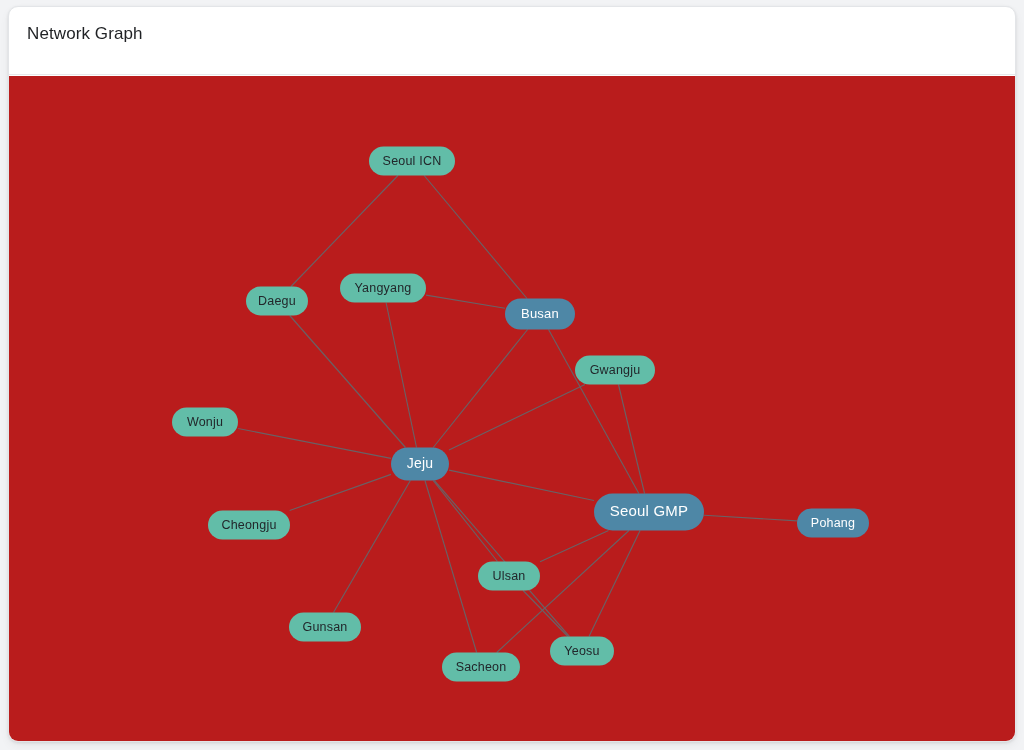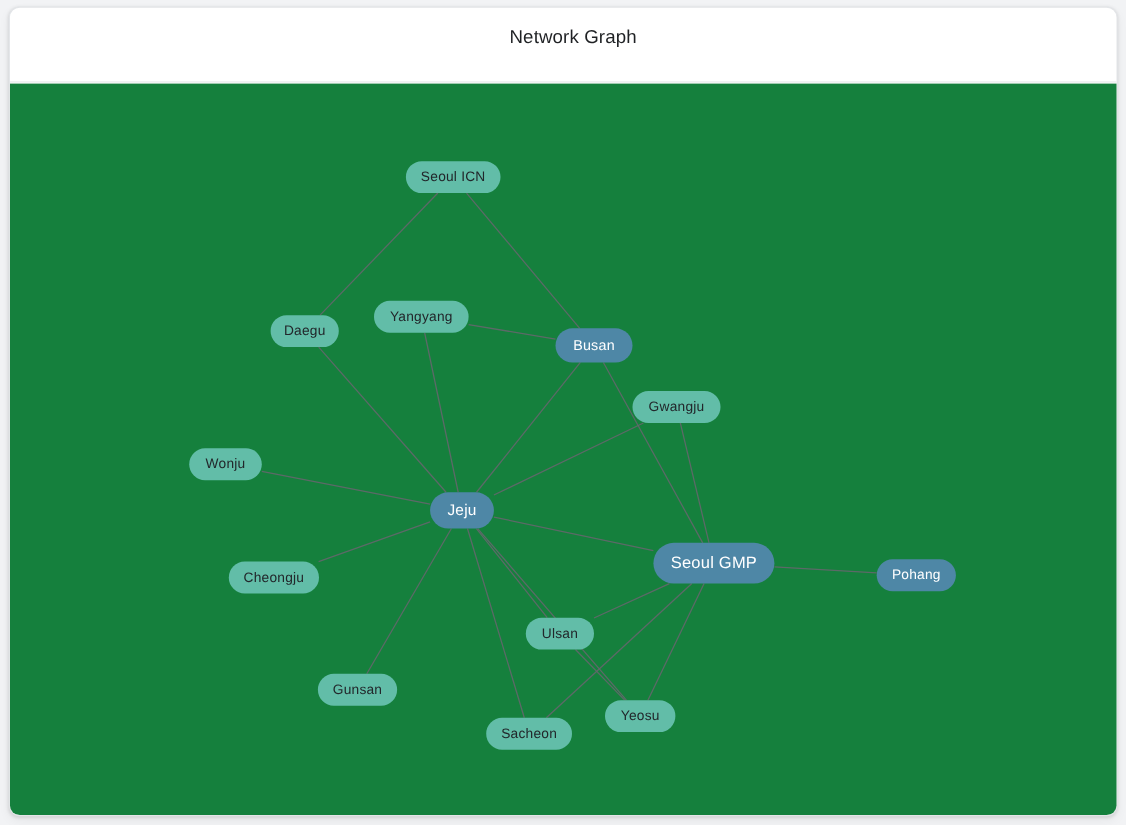--- a/index.html
+++ b/index.html
@@ -17,21 +17,20 @@
     left: 8px;
     top: 6px;
     width: 1008px;
     height: 736px;
     background: #ffffff;
     border: 1px solid #e3e5e8;
     border-radius: 10px;
     box-shadow: 0 1px 3px rgba(0,0,0,0.10), 0 4px 10px rgba(0,0,0,0.05);
     box-sizing: border-box;
     overflow: hidden;
-    text-align: center;
   }
 
   #card-header {
     position: absolute;
     left: 0; top: 0;
     width: 100%;
     height: 68px;
     box-sizing: border-box;
     padding: 18px 0 0 18px;
     border-bottom: 1px solid #e6e8ea;
@@ -52,21 +51,21 @@
     line-height: 1.2;
     margin: 0;
   }
 
   #graph-area {
     position: absolute;
     left: 0;
     top: 69px;
     width: 1008px;
     height: 666px;
-    background: #15803d;
+    background: #b91c1c;
   }
 
   #graph-svg {
     position: absolute;
     left: 0; top: 0;
     width: 1008px;
     height: 666px;
     display: block;
   }
 

